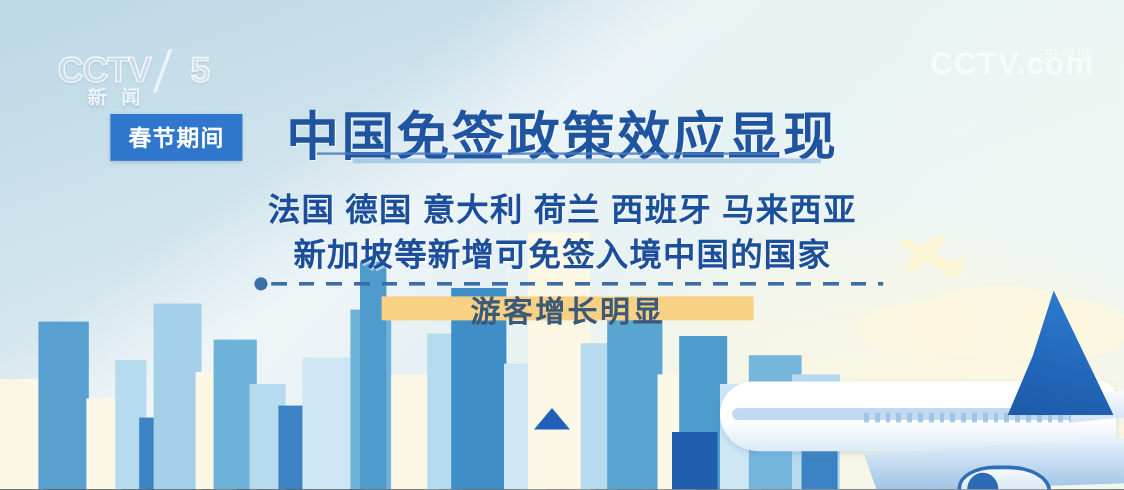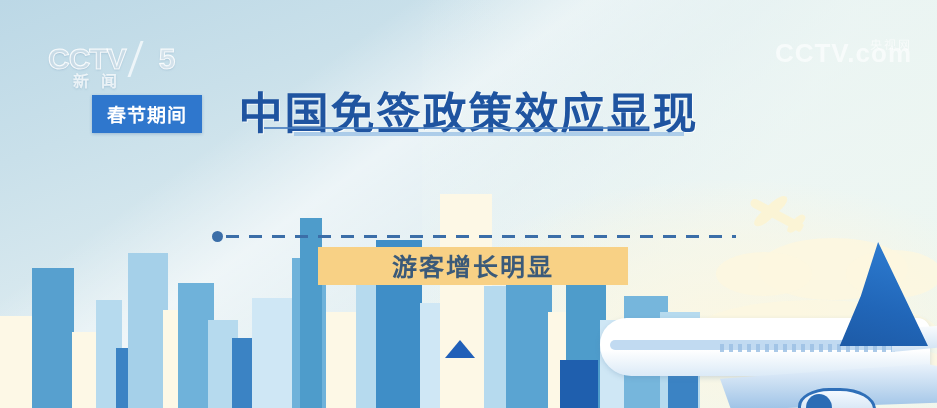--- a/index.html
+++ b/index.html
@@ -245,23 +245,23 @@
   }
   .dash-line {
     position: absolute; left: 14px; top: 4px; right: 0; height: 3px;
     background: repeating-linear-gradient(90deg,#3b6ea8 0 13px, rgba(0,0,0,0) 13px 23px);
   }
 
   
   .highlight-box {
     position: absolute;
     left: 318px; top: 247px;
-    width: 310px; height: 38px;
+    width: 310px; height: 20px;
     background: #f8d185;
-    display: flex; justify-content: center;
+    display: flex; align-items: center; justify-content: center;
   }
   .highlight-box span {
     font-size: 25px; font-weight: 700; letter-spacing: 2px;
     color: #3b5a79;
   }
 
   
   .ota-line {
     position: absolute;
     left: 0; right: 0; top: 306px;
@@ -375,20 +375,24 @@
 
   <div class="watermark">
     <span class="wm-cn">央视网</span>
     <span class="wm-main">CCTV.com</span>
   </div>
 
   <div class="headline">中国免签政策效应显现</div>
   <div class="headline-rule"></div>
   <div class="headline-rule2"></div>
 
+  <div class="countries">
+    <span>法国 德国 意大利 荷兰 西班牙 马来西亚</span>
+    <span>新加坡等新增可免签入境中国的国家</span>
+  </div>
 
   <div class="dash-wrap">
     <div class="dash-dot"></div>
     <div class="dash-line"></div>
   </div>
 
   <div class="highlight-box">
     <span>游客增长明显</span>
   </div>
 

